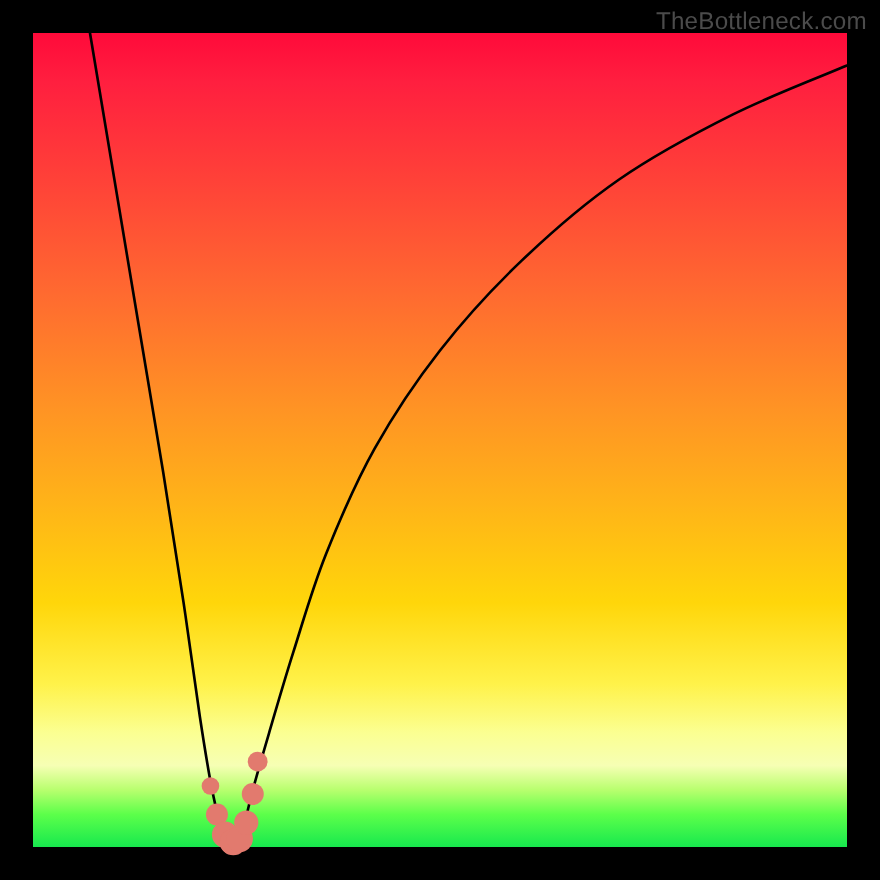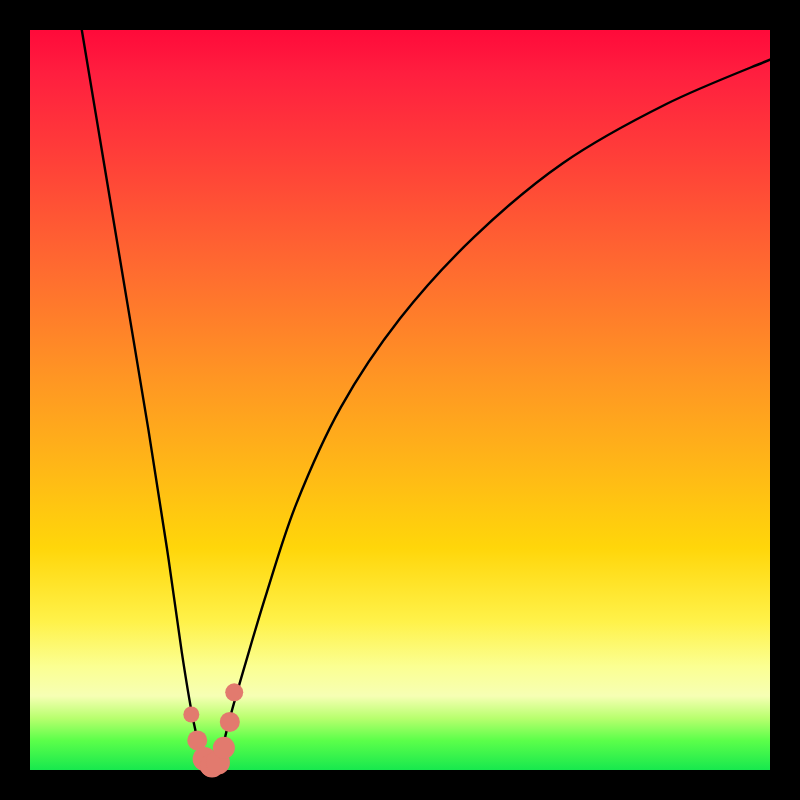--- a/index.html
+++ b/index.html
@@ -57,20 +57,21 @@
     top: 0;
     width: 740px;
     height: 740px;
     overflow: visible;
   }
 </style>
 </head>
 <body>
 
 <div class="frame">
+  <div class="watermark">TheBottleneck.com</div>
 
   <div class="plot">
     <svg class="curve" viewBox="0 0 740 740">
       <path id="curve-path" fill="none" stroke="#000" stroke-width="2.4" stroke-linecap="round" stroke-linejoin="round" d="M 51.80 0.00 C 55.50 22.20, 66.60 88.80, 74.00 133.20 C 81.40 177.60, 88.80 222.00, 96.20 266.40 C 103.60 310.80, 111.62 357.67, 118.40 399.60 C 125.18 441.53, 131.35 481.00, 136.90 518.00 C 142.45 555.00, 147.38 593.23, 151.70 621.60 C 156.02 649.97, 159.72 672.17, 162.80 688.20 C 165.88 704.23, 167.73 709.17, 170.20 717.80 C 172.67 726.43, 175.13 736.30, 177.60 740.00 C 180.07 743.70, 182.53 743.70, 185.00 740.00 C 187.47 736.30, 189.93 726.43, 192.40 717.80 C 194.87 709.17, 196.10 701.77, 199.80 688.20 C 203.50 674.63, 208.43 657.37, 214.60 636.40 C 220.77 615.43, 228.17 589.53, 236.80 562.40 C 245.43 535.27, 254.07 504.43, 266.40 473.60 C 278.73 442.77, 293.53 408.23, 310.80 377.40 C 328.07 346.57, 347.80 316.97, 370.00 288.60 C 392.20 260.23, 416.87 233.10, 444.00 207.20 C 471.13 181.30, 500.73 155.40, 532.80 133.20 C 564.87 111.00, 601.87 91.27, 636.40 74.00 C 670.93 56.73, 722.73 37.00, 740.00 29.60"></path>
       <g id="marker-group">
           <circle cx="161.32" cy="684.50" r="8" fill="#e27a6e"></circle>
           <circle cx="167.24" cy="710.40" r="10" fill="#e27a6e"></circle>
           <circle cx="174.64" cy="728.90" r="12" fill="#e27a6e"></circle>
           <circle cx="180.56" cy="735.56" r="11" fill="#e27a6e"></circle>
           <circle cx="182.04" cy="735.56" r="12" fill="#e27a6e"></circle>

